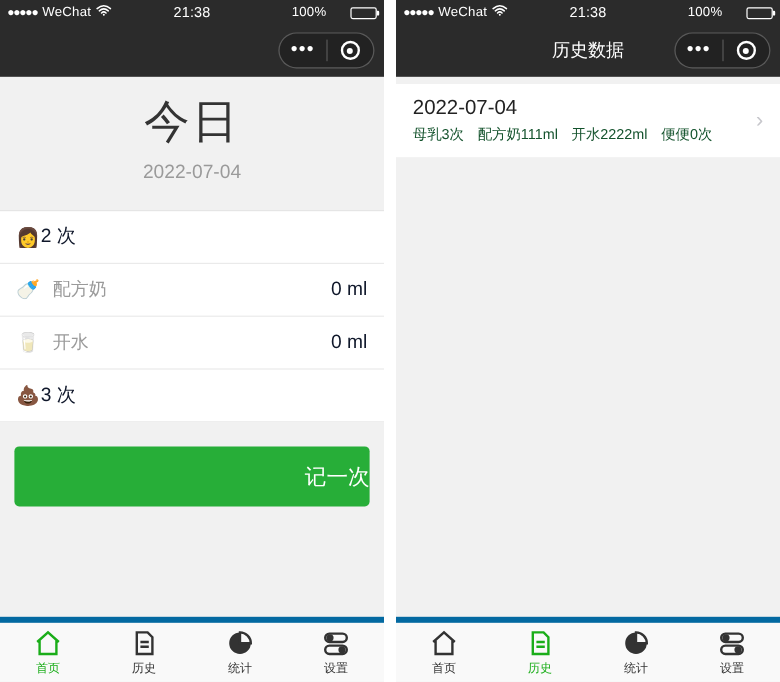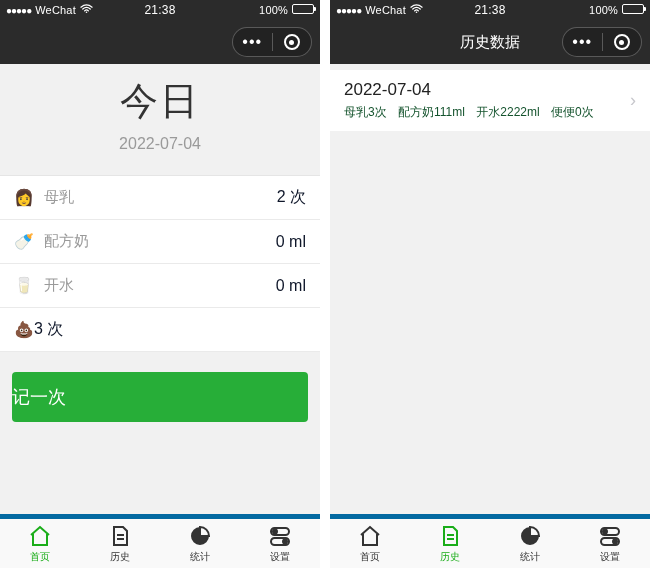--- a/index.html
+++ b/index.html
@@ -32,21 +32,21 @@
     letter-spacing: 0.2px;
   }
   .status-left { display: flex; align-items: center; gap: 4px; }
   .dots { letter-spacing: -1px; font-size: 10px; }
   .status-center {
     position: absolute;
     left: 50%;
     transform: translateX(-50%);
     font-size: 12px;
   }
-  .status-right { margin-left: auto; display: flex; align-items: flex-start; gap: 4px; }
+  .status-right { margin-left: auto; display: flex; align-items: flex-end; gap: 20px; }
   .battery {
     width: 22px; height: 10px;
     border: 1px solid #fff;
     border-radius: 2px;
     position: relative;
   }
   .battery::after {
     content: '';
     position: absolute;
     right: -3px; top: 2px;
@@ -121,21 +121,21 @@
   .row-label { margin-left: 10px; flex:1; }
   .row-value { color: #0f172a; font-size:16px;}
   .big-btn {
     margin: 20px 12px;
     height: 50px;
     background: #27ae38;
     color: #fff;
     border-radius: 4px;
     display: flex;
     align-items: center;
-    justify-content: flex-start;
+    justify-content: flex-end;
     font-size: 18px;
   }
   
   .hist-card {
     background: #fff;
     margin-top: 6px;
     padding: 10px 14px;
     display: flex;
     align-items: center;
   }
@@ -203,21 +203,20 @@
 
   <div class="content">
     <div class="hero">
       <div class="hero-title">今日</div>
       <div class="hero-date">2022-07-04</div>
     </div>
 
     <div class="list">
       <div class="list-row">
         <span class="row-icon">👩</span>
-        <span class="row-label">母乳</span>
         <span class="row-value">2 次</span>
       </div>
       <div class="list-row">
         <span class="row-icon">🍼</span>
         <span class="row-label">配方奶</span>
         <span class="row-value">0 ml</span>
       </div>
       <div class="list-row">
         <span class="row-icon">🥛</span>
         <span class="row-label">开水</span>

